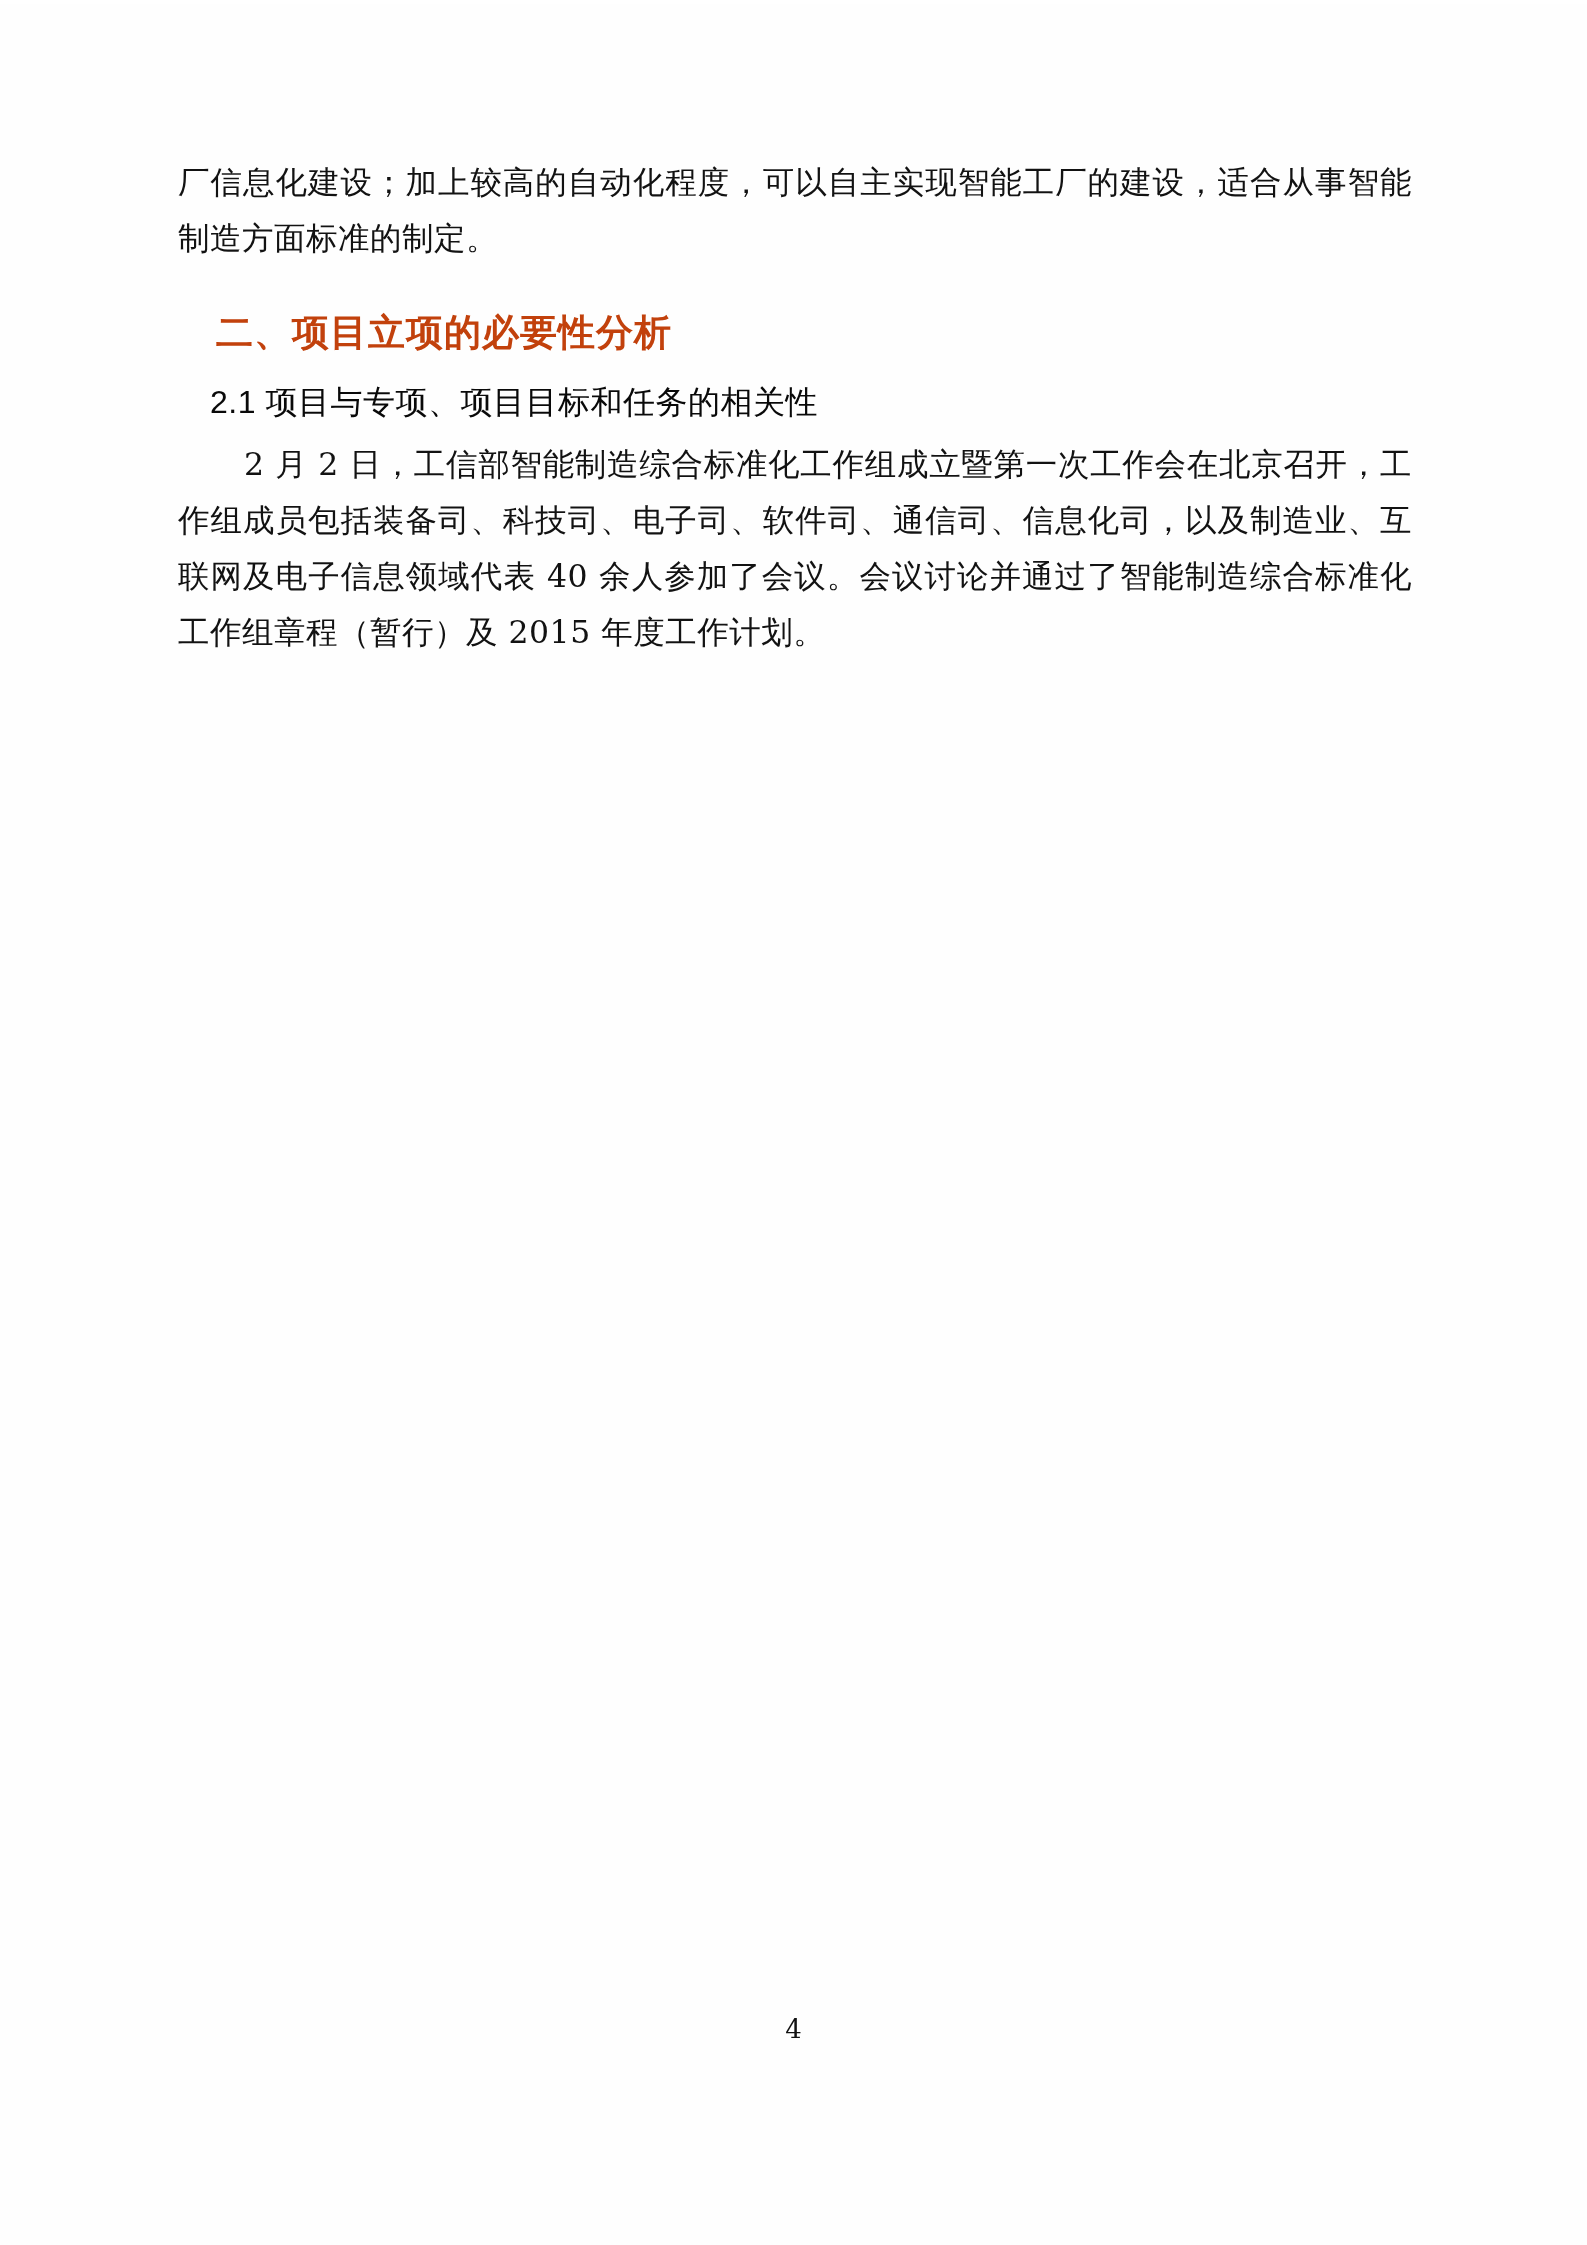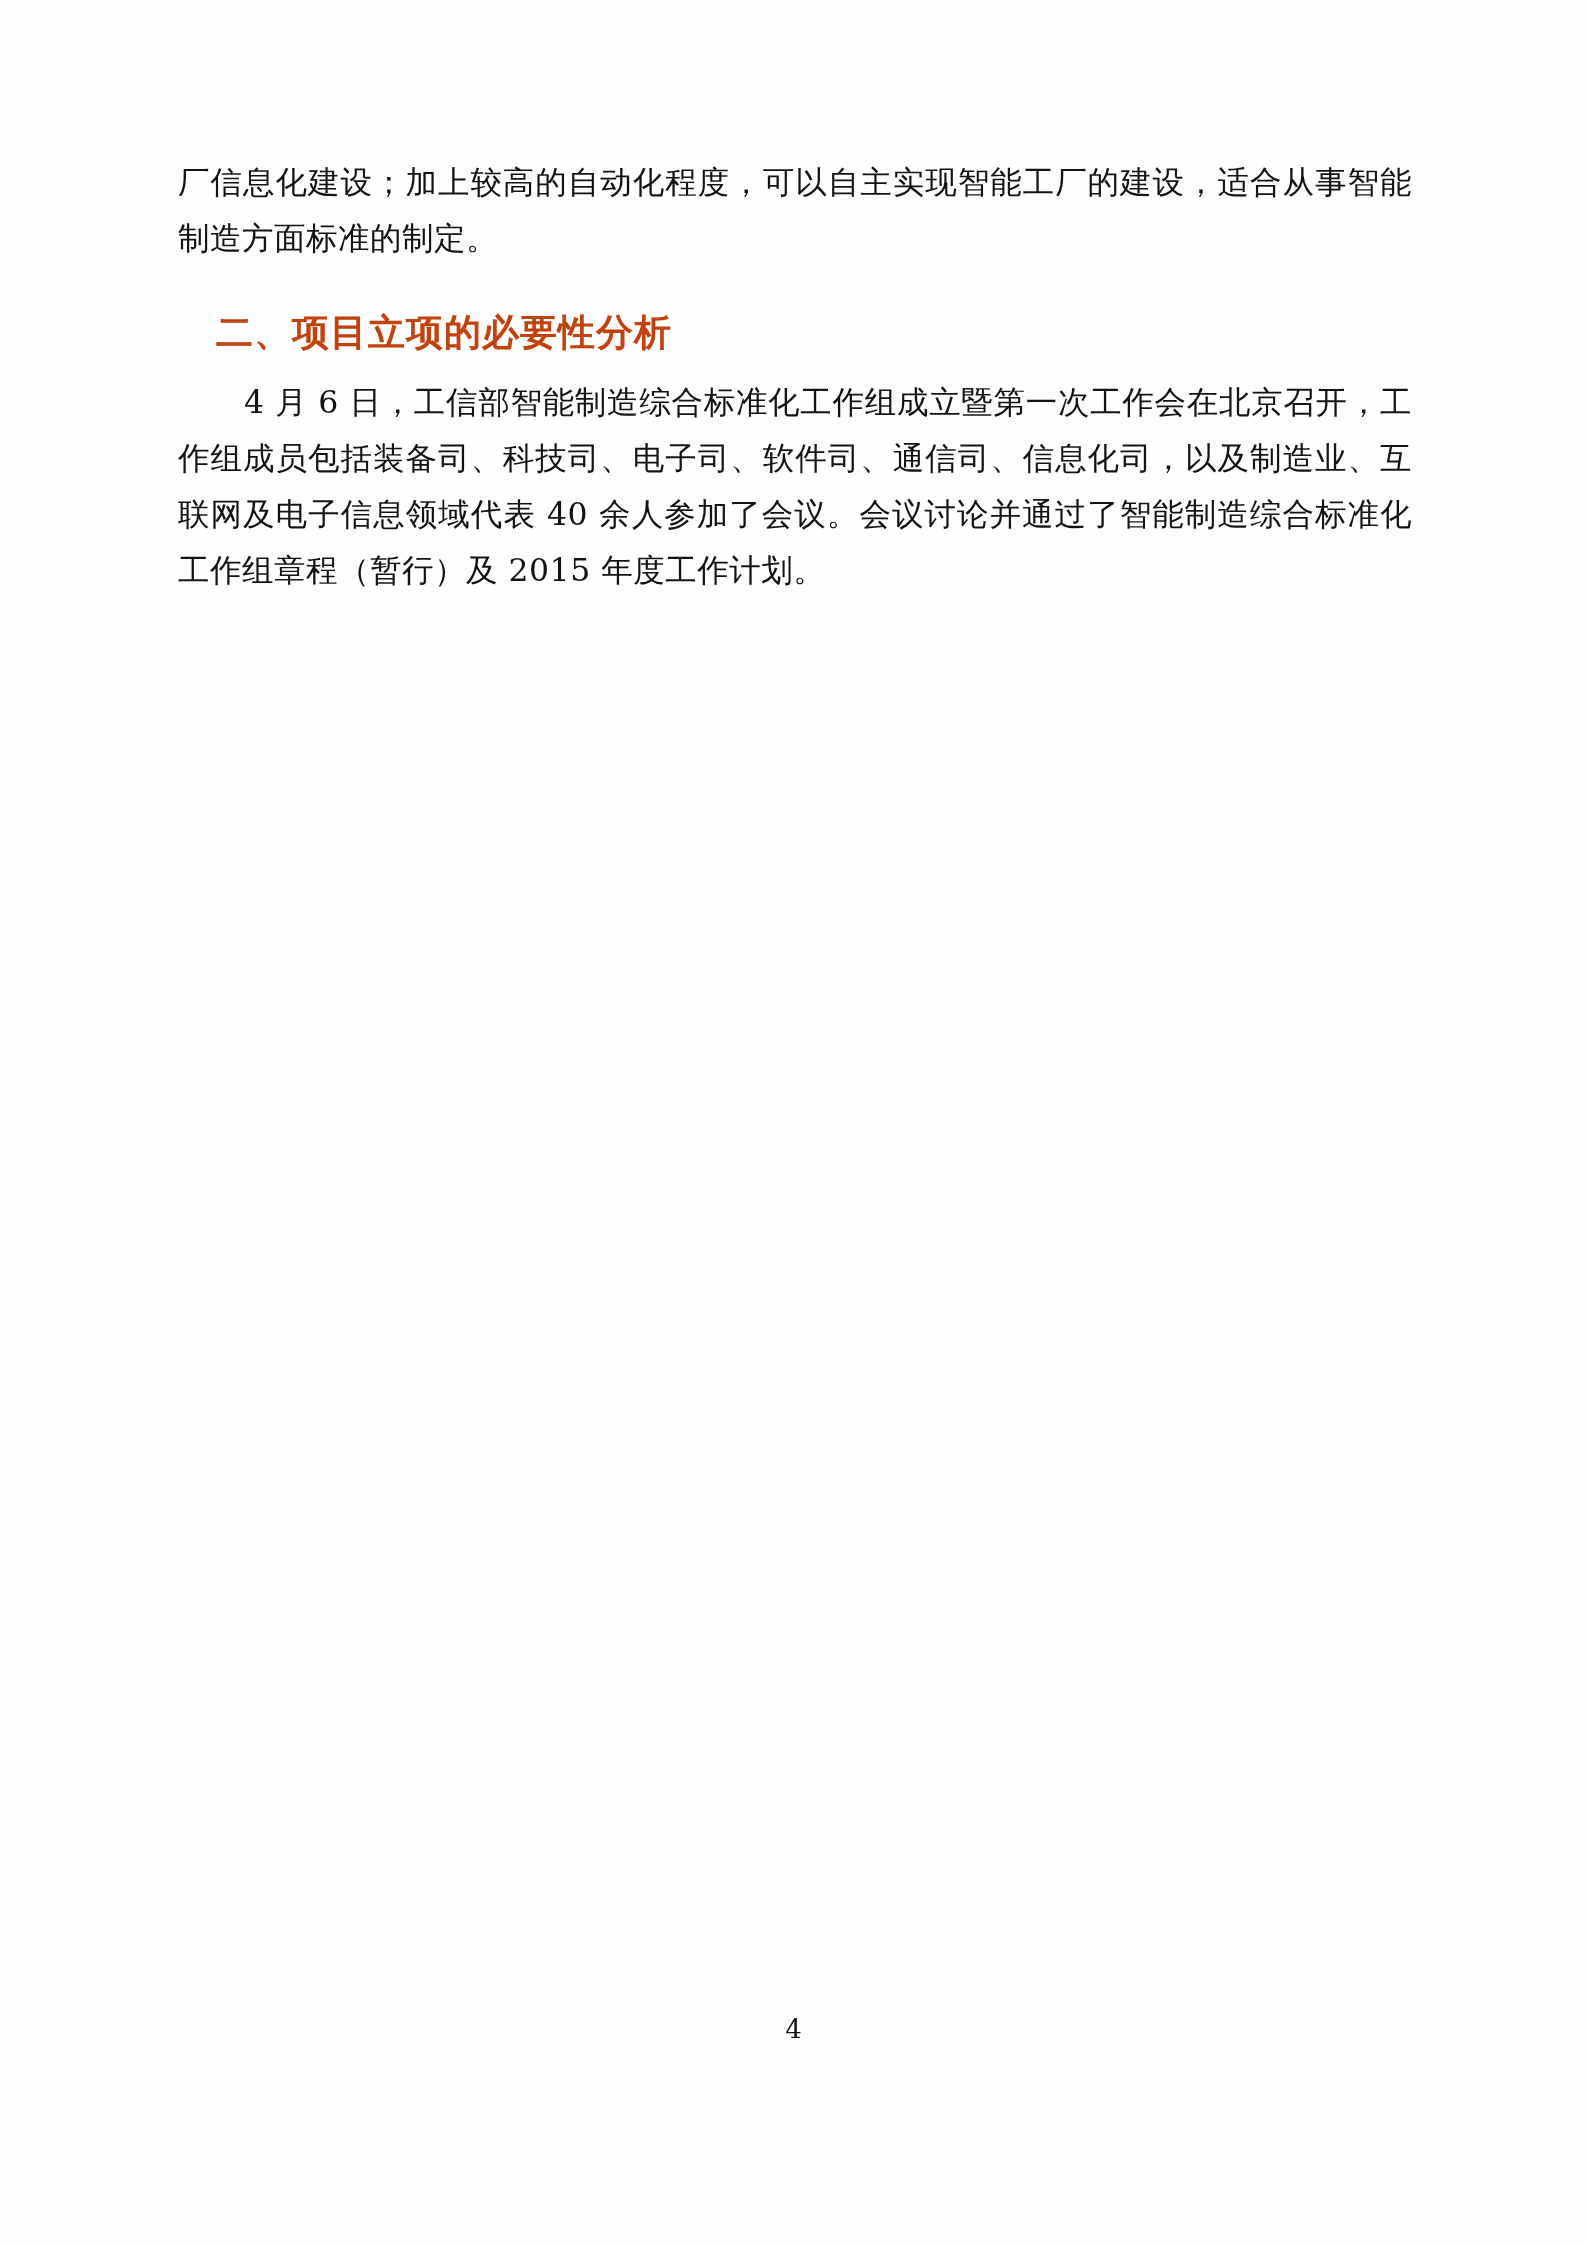--- a/index.html
+++ b/index.html
@@ -95,25 +95,26 @@
 <div class="page">
 
   <div class="content">
 
     <p class="para cont">厂信息化建设；加上较高的自动化程度，可以自主实现智能工厂的建设，适合从事智能制造方面标准的制定。</p>
 
     <div class="gap-sm"></div>
 
     <h1 class="h1">二、项目立项的必要性分析</h1>
 
+    <h2 class="h2">2.1 项目与专项、项目目标和任务的相关性</h2>
 
 
 
 
 
-    <p class="para indent">4 月 6 日，工信部智能制造综合标准化工作组成立暨第一次工作会在北京召开，工作组成员包括装备司、科技司、电子司、软件司、通信司、信息化司，以及制造业、互联网及电子信息领域代表 40 余人参加了会议。会议讨论并通过了智能制造综合标准化工作组章程（暂行）及 2015 年度工作计划。</p>
+    <p class="para indent">2 月 2 日，工信部智能制造综合标准化工作组成立暨第一次工作会在北京召开，工作组成员包括装备司、科技司、电子司、软件司、通信司、信息化司，以及制造业、互联网及电子信息领域代表 40 余人参加了会议。会议讨论并通过了智能制造综合标准化工作组章程（暂行）及 2015 年度工作计划。</p>
 
 
   </div>
 
   <div class="page-number">4</div>
 
 </div>
 
 </body></html>

